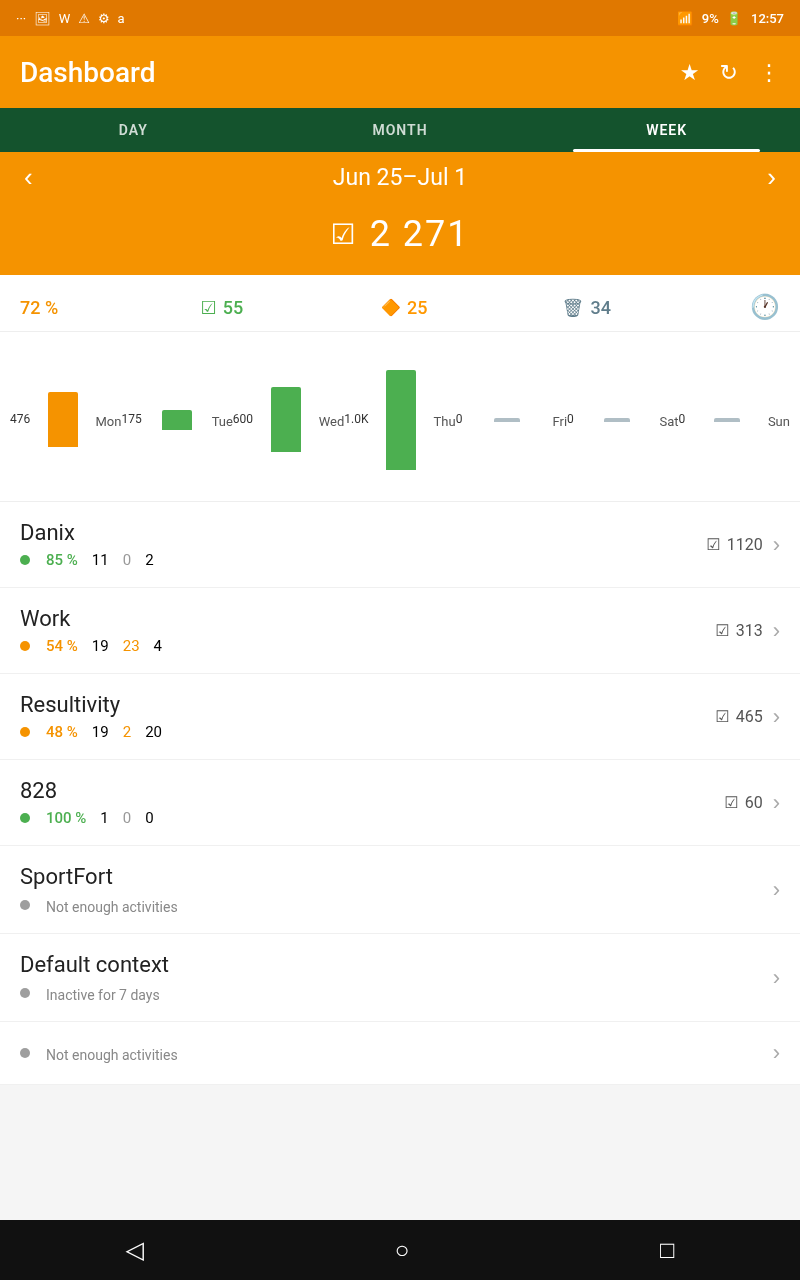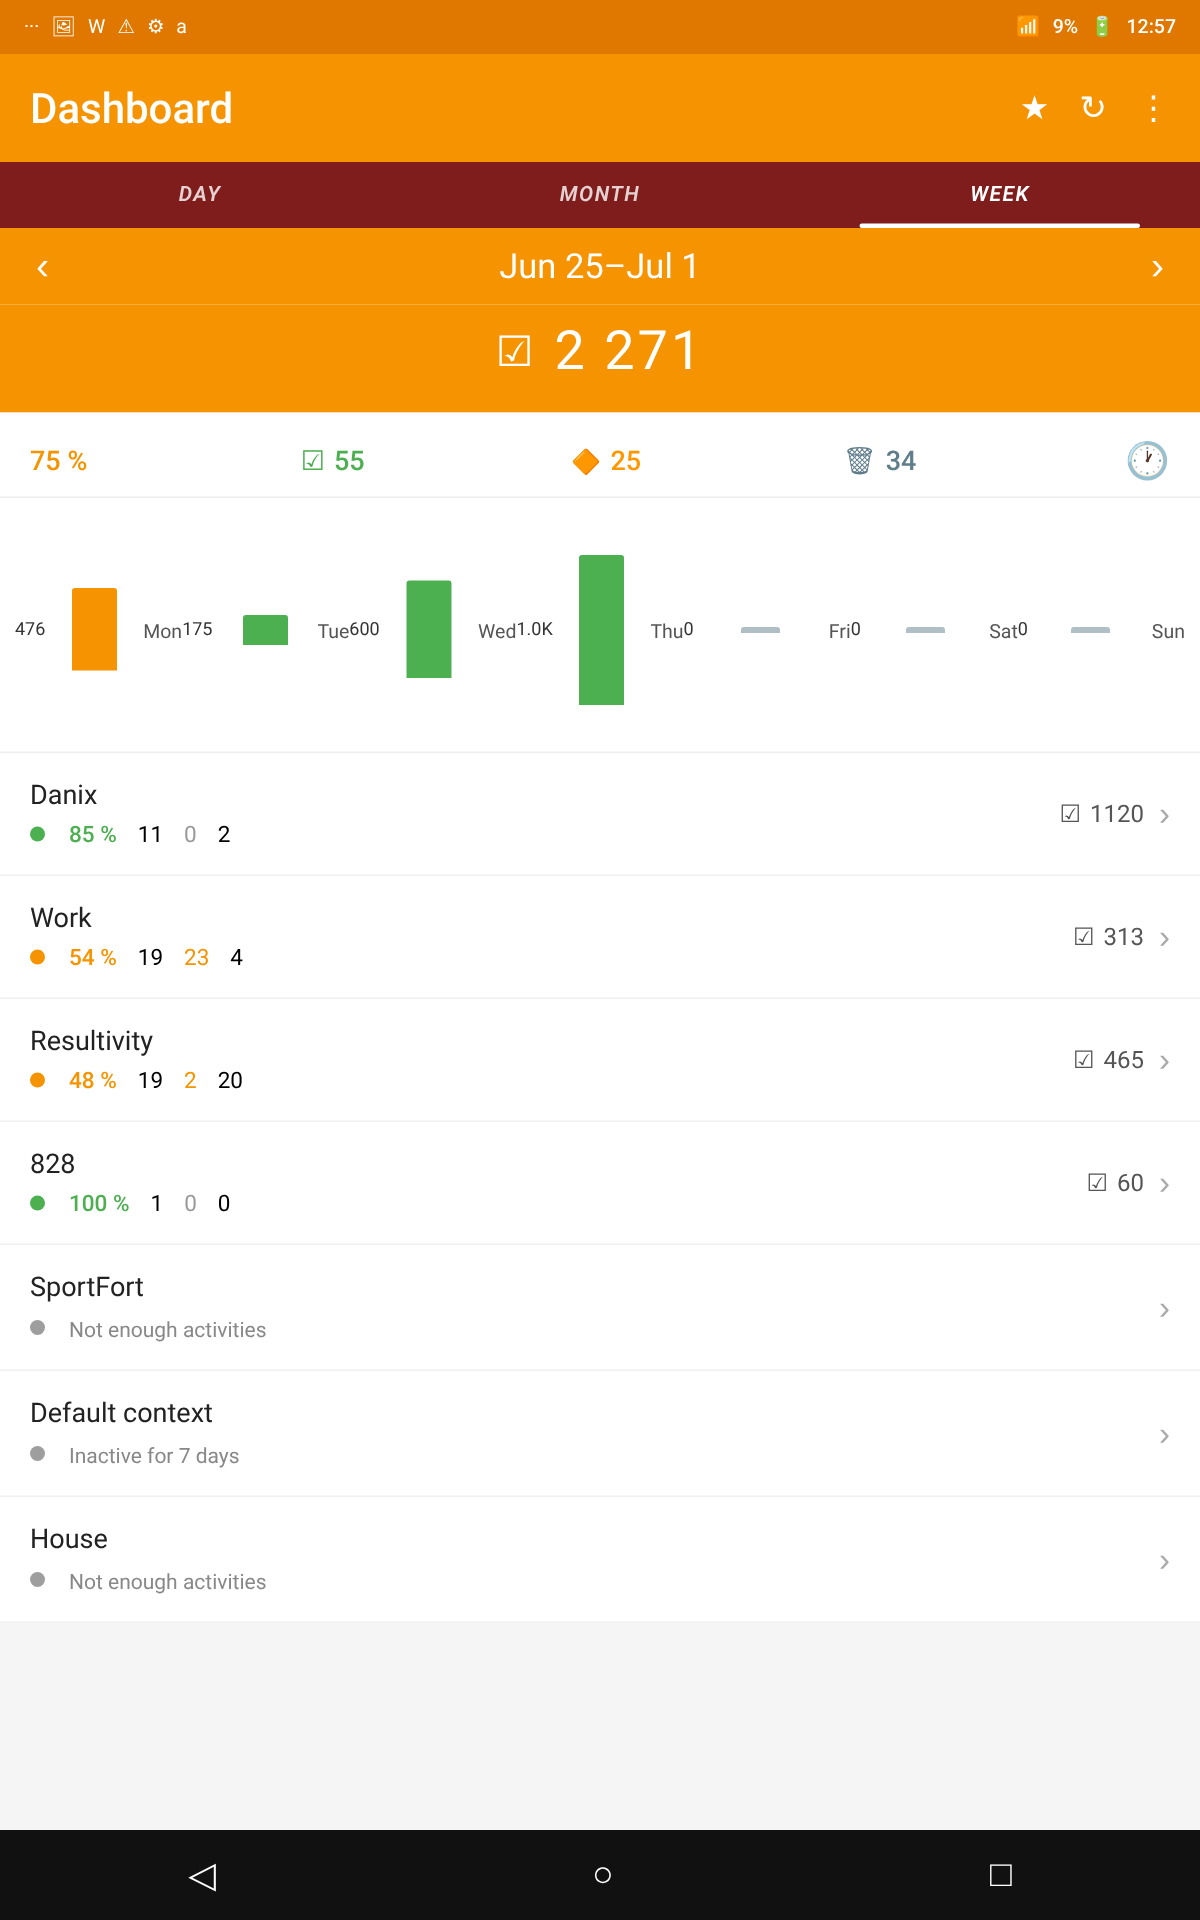--- a/index.html
+++ b/index.html
@@ -29,24 +29,23 @@
       align-items: center;
       justify-content: space-between;
       padding: 0 20px;
     }
     .app-header-title { font-size: 28px; font-weight: 500; }
     .app-header-actions { display: flex; gap: 20px; align-items: center; }
     .header-icon { color: white; font-size: 22px; cursor: pointer; }
 
     
     .tabs-bar {
-      background: #7f1d1d;
+      background: #14532d;
       display: flex;
       border-bottom: none;
-      font-style: italic;
     }
     .tab {
       flex: 1;
       text-align: center;
       padding: 14px 0;
       color: rgba(255,255,255,0.8);
       font-size: 14px;
       font-weight: 600;
       letter-spacing: 1px;
       cursor: pointer;
@@ -137,21 +136,21 @@
     
     .project-list { background: white; }
     .project-item {
       display: flex;
       align-items: center;
       padding: 18px 20px;
       border-bottom: 1px solid #f0f0f0;
       cursor: pointer;
     }
     .project-info { flex: 1; }
-    .project-name { font-size: 18px; color: #222; font-weight: 400; margin-bottom: 6px; }
+    .project-name { font-size: 22px; color: #222; font-weight: 400; margin-bottom: 6px; }
     .project-stats { display: flex; gap: 14px; align-items: center; font-size: 15px; }
     .dot { width: 10px; height: 10px; border-radius: 50%; display: inline-block; margin-right: 2px; }
     .dot-green { background: #4caf50; }
     .dot-orange { background: #f59300; }
     .dot-gray { background: #9e9e9e; }
     .pct-green { color: #4caf50; font-weight: 500; }
     .pct-orange { color: #f59300; font-weight: 500; }
     .num-orange { color: #f59300; }
     .num-gray { color: #999; }
     .project-right { display: flex; align-items: center; gap: 10px; }
@@ -225,21 +224,21 @@
 
 <div class="week-summary">
   <span class="check-icon-big">☑</span>
   <span class="total-tasks">2 271</span>
 </div>
 
 <div class="main-scroll">
 
   <div class="stats-card">
     <div class="stat-item orange">
-      <span>75 %</span>
+      <span>72 %</span>
     </div>
     <div class="stat-item green">
       <span>☑</span>
       <span>55</span>
     </div>
     <div class="stat-item amber">
       <span style="font-size:16px;">🔶</span>
       <span>25</span>
     </div>
     <div class="stat-item gray">
@@ -412,21 +411,20 @@
           <span class="project-sub-text">Inactive for 7 days</span>
         </div>
       </div>
       <div class="project-right">
         <button class="chevron-btn">›</button>
       </div>
     </div>
 
     <div class="project-item">
       <div class="project-info">
-        <div class="project-name">House</div>
         <div class="project-stats">
           <span class="dot dot-gray"></span>
           <span class="project-sub-text">Not enough activities</span>
         </div>
       </div>
       <div class="project-right">
         <button class="chevron-btn">›</button>
       </div>
     </div>
 

